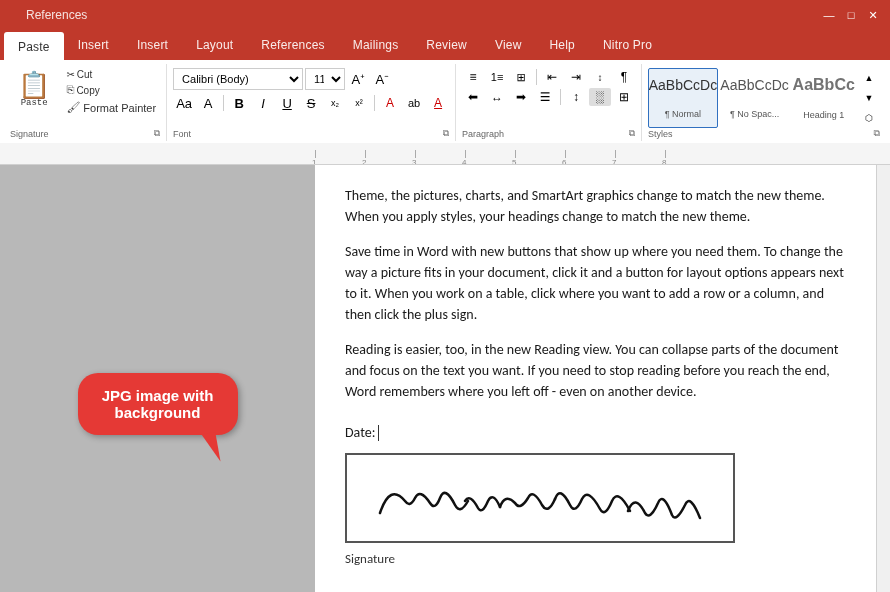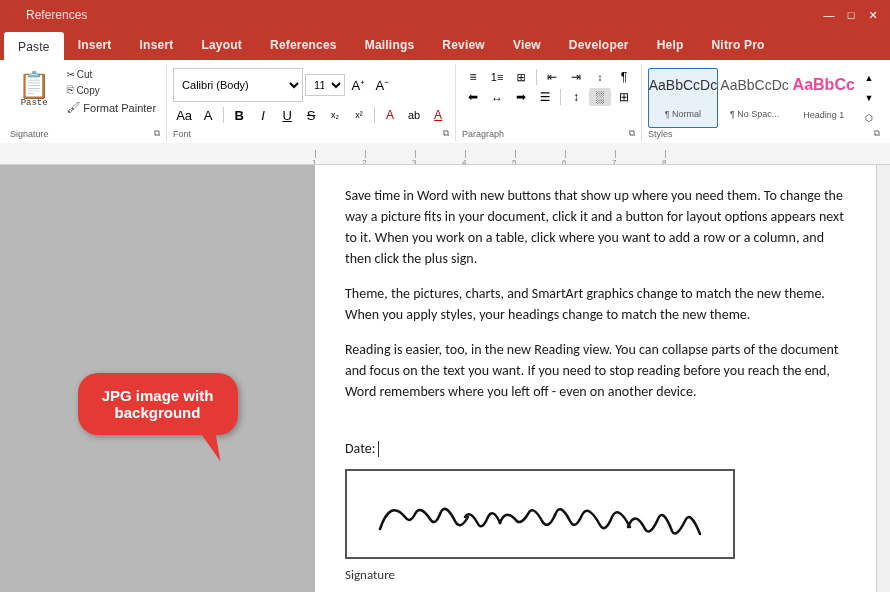--- a/index.html
+++ b/index.html
@@ -53,21 +53,20 @@
     }
     .ribbon-tab {
       padding: 0 14px;
       height: 100%;
       display: flex;
       align-items: center;
       font-size: 12px;
       color: rgba(255,255,255,0.9);
       cursor: pointer;
       letter-spacing: 0.2px;
-      font-weight: bold;
     }
     .ribbon-tab.active {
       background: white;
       color: #333;
       border-top-left-radius: 3px;
       border-top-right-radius: 3px;
       margin-top: 2px;
       font-weight: 500;
     }
 
@@ -151,21 +150,21 @@
     .font-row1, .font-row2, .font-row3 {
       display: flex;
       align-items: center;
       gap: 2px;
       margin-bottom: 2px;
     }
     .font-select {
       border: 1px solid #ccc;
       padding: 1px 4px;
       font-size: 11px;
-      height: 34px;
+      height: 22px;
       width: 130px;
       background: white;
       cursor: pointer;
     }
     .size-select {
       border: 1px solid #ccc;
       padding: 1px 4px;
       font-size: 11px;
       height: 22px;
       width: 40px;
@@ -255,21 +254,21 @@
       justify-content: center;
       cursor: pointer;
       border: 1px solid transparent;
       border-radius: 2px;
       padding: 2px 6px;
       font-size: 11px;
     }
     .style-btn.active { border-color: #3070c0; background: #e8f0f8; }
     .style-normal-preview { font-size: 14px; color: #333; }
     .style-nospace-preview { font-size: 14px; color: #555; }
-    .style-heading-preview { font-size: 16px; color: #ec4899; font-weight: bold; }
+    .style-heading-preview { font-size: 16px; color: #737373; font-weight: bold; }
     .style-label { font-size: 9px; color: #555; margin-top: 16px; }
     .styles-scroll-btns {
       display: flex;
       flex-direction: column;
       justify-content: center;
       gap: 2px;
     }
 
     
     .ruler {
@@ -351,21 +350,21 @@
       font-family: Calibri, Arial, sans-serif;
       font-size: 14px;
       color: #1a1a1a;
       line-height: 1.5;
       position: relative;
     }
     .doc-text-block {
       margin-bottom: 14px;
     }
     .doc-date-line {
-      margin-top: 36px;
+      margin-top: 20px;
       margin-bottom: 10px;
       display: flex;
       align-items: center;
       gap: 2px;
     }
     .cursor-line {
       width: 1px;
       height: 16px;
       background: #333;
       display: inline-block;
@@ -421,21 +420,20 @@
 
 <div class="ribbon-tabs">
   <span class="ribbon-tab active">Paste</span>
   <span class="ribbon-tab">Insert</span>
   <span class="ribbon-tab">Insert</span>
   <span class="ribbon-tab">Layout</span>
   <span class="ribbon-tab">References</span>
   <span class="ribbon-tab">Mailings</span>
   <span class="ribbon-tab">Review</span>
   <span class="ribbon-tab">View</span>
-  <span class="ribbon-tab">Developer</span>
   <span class="ribbon-tab">Help</span>
   <span class="ribbon-tab">Nitro Pro</span>
 </div>
 
 <div class="ribbon-toolbar">
 
   <div class="clipboard-wrapper">
     <div class="clipboard-top">
 
       <div class="clipboard-paste-btn">
@@ -580,22 +578,22 @@
   </div>
 </div>
 
 <div class="main-area">
 
   <div class="left-panel">
     <div class="jpg-bubble">JPG image with background</div>
   </div>
 
   <div class="doc-area">
+    <div class="doc-text-block">Theme, the pictures, charts, and SmartArt graphics change to match the new theme. When you apply styles, your headings change to match the new theme.</div>
     <div class="doc-text-block">Save time in Word with new buttons that show up where you need them. To change the way a picture fits in your document, click it and a button for layout options appears next to it. When you work on a table, click where you want to add a row or a column, and then click the plus sign.</div>
-    <div class="doc-text-block">Theme, the pictures, charts, and SmartArt graphics change to match the new theme. When you apply styles, your headings change to match the new theme.</div>
     <div class="doc-text-block">Reading is easier, too, in the new Reading view. You can collapse parts of the document and focus on the text you want. If you need to stop reading before you reach the end, Word remembers where you left off - even on another device.</div>
 
     <div class="doc-date-line">
       <span>Date:</span>
       <span class="cursor-line"></span>
     </div>
 
     <div class="signature-box">
       <svg class="signature-svg" viewBox="0 0 360 70" xmlns="http://www.w3.org/2000/svg">
 

